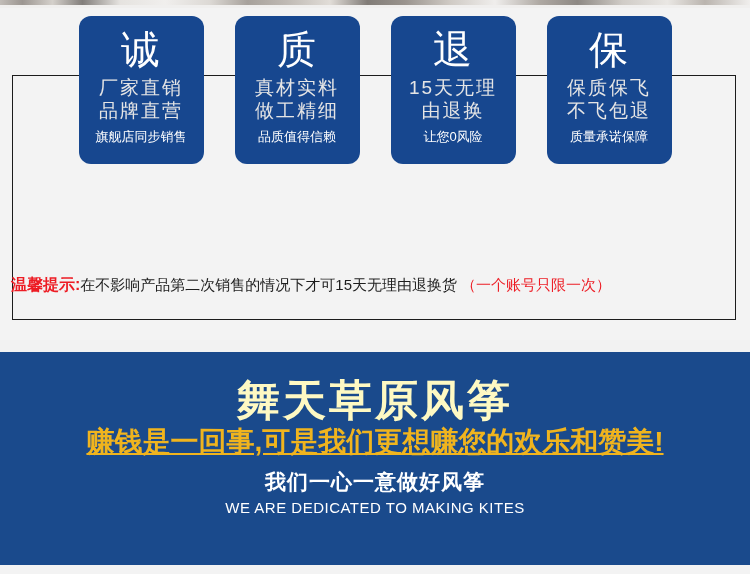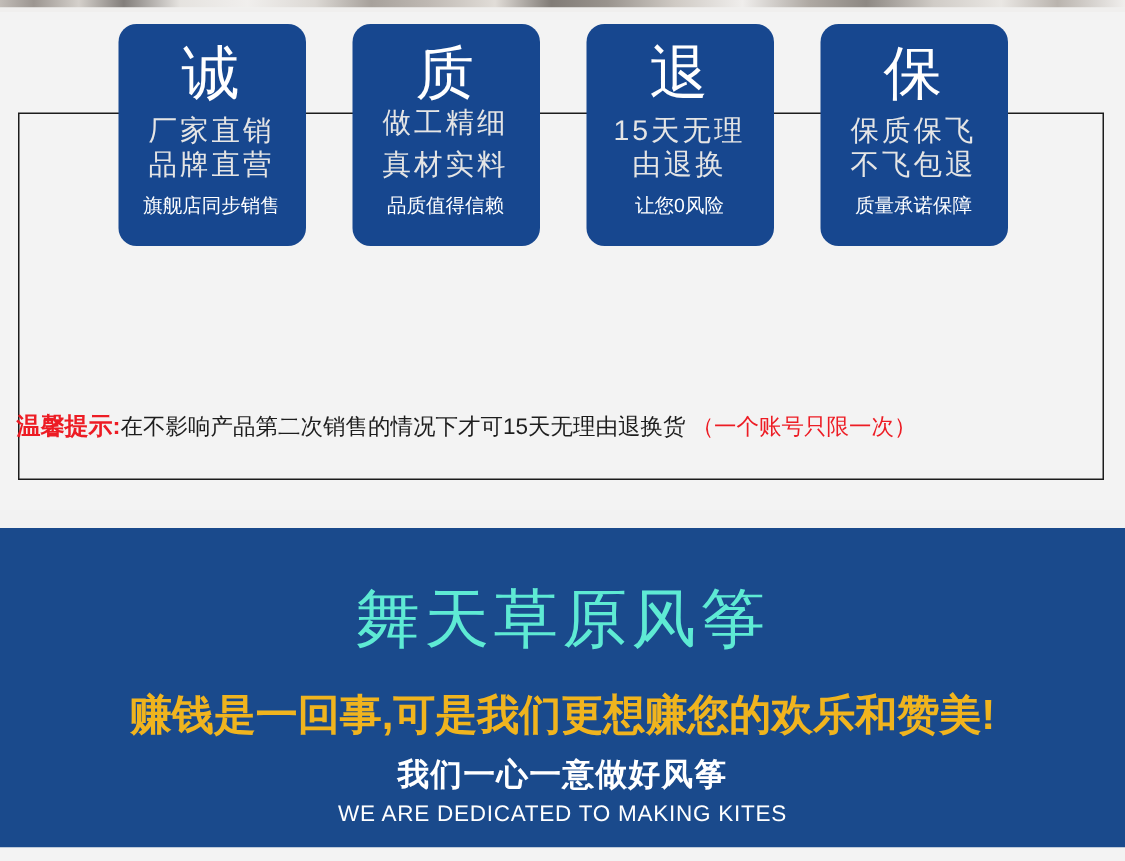--- a/index.html
+++ b/index.html
@@ -151,44 +151,45 @@
 
   
   .brand-zone {
     position: absolute;
     left: 0; top: 352px;
     width: 750px; height: 213px;
     background: #1a4a8c;
     text-align: center;
   }
   .brand-title {
-    color: #5eead4;
+    color: #fef9c3;
     font-size: 43px;
-    font-weight: normal;
+    font-weight: bold;
     letter-spacing: 3px;
     line-height: 50px;
-    padding-top: 36px;
+    padding-top: 23px;
     white-space: nowrap;
   }
   .brand-sub {
     color: #ffffff;
     font-size: 16px;
     font-weight: bold;
     line-height: 22px;
     margin-top: 8px;
     white-space: nowrap;
   }
   .brand-gold {
     color: #f0b41e;
     font-size: 28px;
     font-weight: bold;
     line-height: 34px;
-    margin-top: 22px;
+    margin-top: 0;
     letter-spacing: 0px;
     white-space: nowrap;
+    text-decoration: underline;
   }
   .brand-slogan {
     color: #ffffff;
     font-size: 21px;
     font-weight: bold;
     line-height: 26px;
     margin-top: 10px;
     letter-spacing: 1px;
     white-space: nowrap;
   }
@@ -222,22 +223,22 @@
 
     <div class="promise-card">
       <div class="card-big">诚</div>
       <div class="card-mid">厂家直销</div>
       <div class="card-mid" style="margin-top:0">品牌直营</div>
       <div class="card-small">旗舰店同步销售</div>
     </div>
 
     <div class="promise-card">
       <div class="card-big">质</div>
+      <div class="card-mid">真材实料</div>
       <div class="card-mid" style="margin-top:0">做工精细</div>
-      <div class="card-mid">真材实料</div>
       <div class="card-small">品质值得信赖</div>
     </div>
 
     <div class="promise-card">
       <div class="card-big">退</div>
       <div class="card-mid">15天无理</div>
       <div class="card-mid" style="margin-top:0">由退换</div>
       <div class="card-small">让您0风险</div>
     </div>
 

